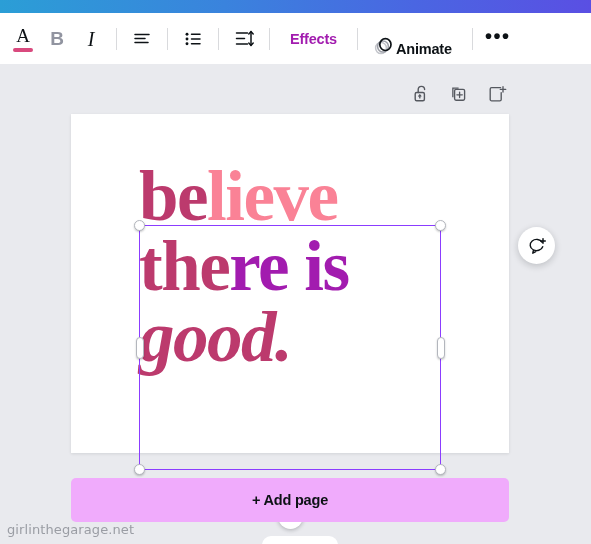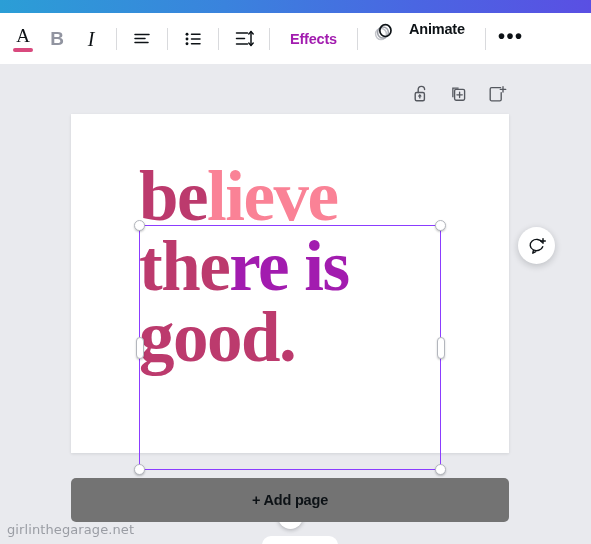--- a/index.html
+++ b/index.html
@@ -62,22 +62,22 @@
     padding: 0 12px;
     height: 36px;
     display: flex;
     align-items: center;
     cursor: pointer;
     border-radius: 4px;
     white-space: nowrap;
   }
   .tb-icon-text {
     display: flex;
-    align-items: flex-start;
-    gap: 13px;
+    align-items: flex-end;
+    gap: 0;
     padding: 0 12px 0 6px;
     height: 36px;
     cursor: pointer;
     border-radius: 4px;
   }
 
   
   .a-glyph {
     position: relative;
     width: 22px; height: 26px;
@@ -230,21 +230,21 @@
     display: flex; align-items: center; justify-content: center;
     cursor: pointer;
     color: #0d1216;
   }
 
   
   .add-page {
     position: absolute;
     left: 71px; top: 414px;
     width: 438px; height: 44px;
-    background: #737373;
+    background: #f0abfc;
     border-radius: 5px;
     display: flex;
     align-items: center;
     justify-content: center;
     cursor: pointer;
     font-size: 14.5px;
     font-weight: 700;
     color: #0d1216;
     letter-spacing: -0.2px;
   }
@@ -395,21 +395,21 @@
 
     <div class="canvas">
       <div class="text-block">
         <span class="line">
           <span class="ink-dark" style="color: rgb(188, 58, 109);">be</span><span class="ink-light" style="color: rgb(250, 130, 150);">lieve</span>
         </span>
         <span class="line">
           <span class="ink-dark" style="color: rgb(188, 58, 109);">the</span><span class="ink-light" style="color: #a21caf;">re is</span>
         </span>
         <span class="line">
-          <span class="ink-dark" style="color: rgb(188, 58, 109);">good.</span>
+          <span class="ink-dark" style="color: rgb(188, 58, 109); font-style: italic;">good.</span>
         </span>
       </div>
     </div>
 
     <div class="sel-frame" style="border-color: rgb(139, 61, 255);">
       <div class="handle-corner hc-tl"></div>
       <div class="handle-corner hc-tr"></div>
       <div class="handle-corner hc-bl"></div>
       <div class="handle-corner hc-br"></div>
       <div class="handle-side hs-l"></div>

